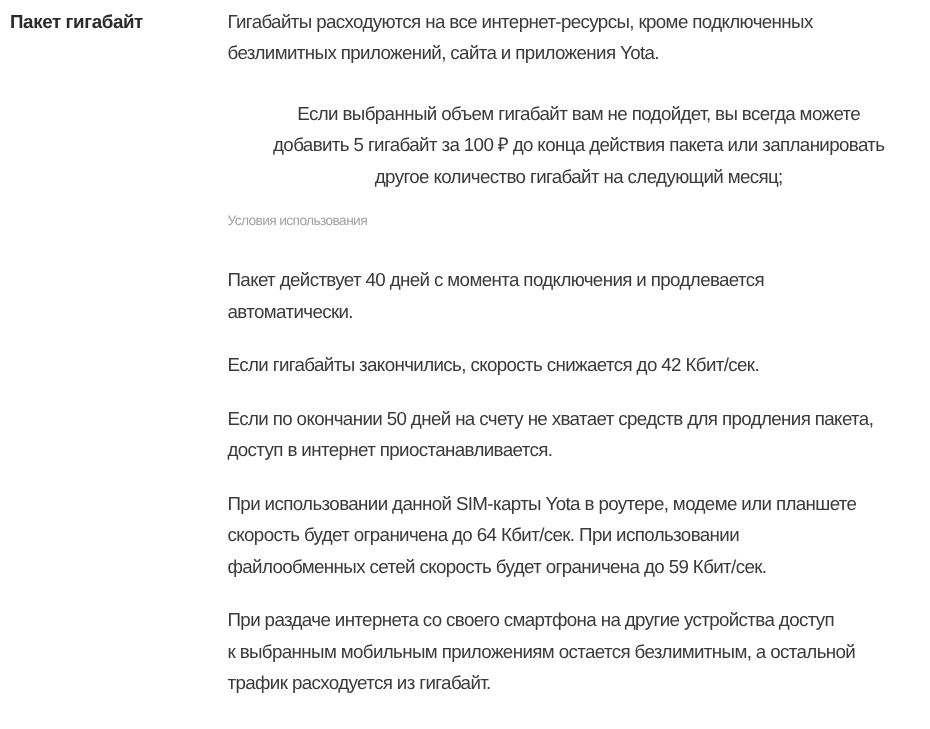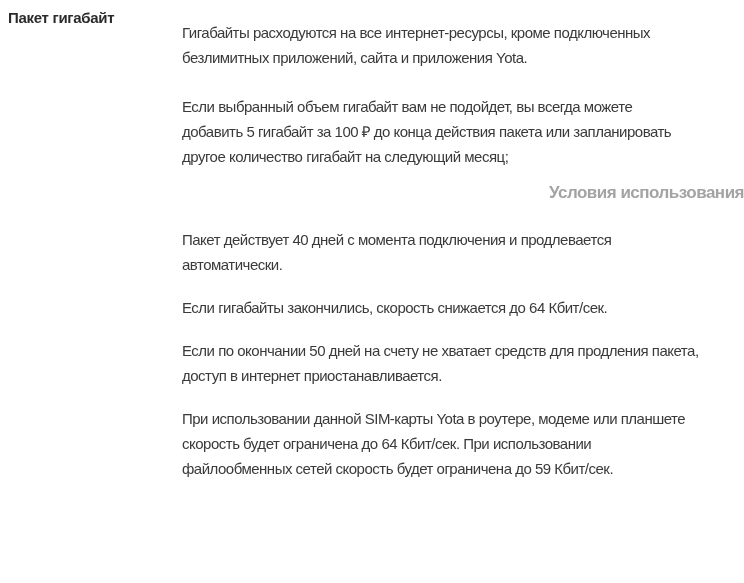--- a/index.html
+++ b/index.html
@@ -30,36 +30,35 @@
     line-height: 25px;
     font-weight: bold;
     letter-spacing: -0.3px;
     color: var(--title-color, #2b2b2b);
   }
   .col-right {
     width: 562px;
     flex-shrink: 0;
   }
   .para {
-    margin: 15px 0 18px 0;
+    margin: 0 0 18px 0;
     font-size: 15px;
     line-height: 25px;
     letter-spacing: -0.5px;
     white-space: pre-line;
   }
   .para.mb-lg { margin-bottom: 24px; }
-  .para.mb-sm { margin-bottom: 11px; }
+  .para.mb-sm { margin-bottom: 11px; text-align: center; }
   .subheading {
     margin: 0 0 22px 0;
-    font-size: 17px;
+    font-size: 11px;
     line-height: 25px;
-    font-weight: bold;
+    font-weight: normal;
     letter-spacing: -0.5px;
     color: var(--muted-color, #a3a3a3);
-    text-align: right;
   }
 </style>
 </head>
 <body>
 
 <div class="page">
   <div class="row">
 
     <div class="col-left">
       <h3 class="section-title">Пакет гигабайт</h3>
@@ -71,25 +70,28 @@
 
       <p class="para mb-sm">Если выбранный объем гигабайт вам не подойдет, вы всегда можете
 добавить 5 гигабайт за 100 ₽ до конца действия пакета или запланировать
 другое количество гигабайт на следующий месяц;</p>
 
       <h4 class="subheading">Условия использования</h4>
 
       <p class="para">Пакет действует 40 дней с момента подключения и продлевается
 автоматически.</p>
 
-      <p class="para">Если гигабайты закончились, скорость снижается до 64 Кбит/сек.</p>
+      <p class="para">Если гигабайты закончились, скорость снижается до 42 Кбит/сек.</p>
 
       <p class="para">Если по окончании 50 дней на счету не хватает средств для продления пакета,
 доступ в интернет приостанавливается.</p>
 
       <p class="para">При использовании данной SIM-карты Yota в роутере, модеме или планшете
 скорость будет ограничена до 64 Кбит/сек. При использовании
 файлообменных сетей скорость будет ограничена до 59 Кбит/сек.</p>
 
+      <p class="para">При раздаче интернета со своего смартфона на другие устройства доступ
+к выбранным мобильным приложениям остается безлимитным, а остальной
+трафик расходуется из гигабайт.</p>
     </div>
 
   </div>
 </div>
 
 </body></html>

